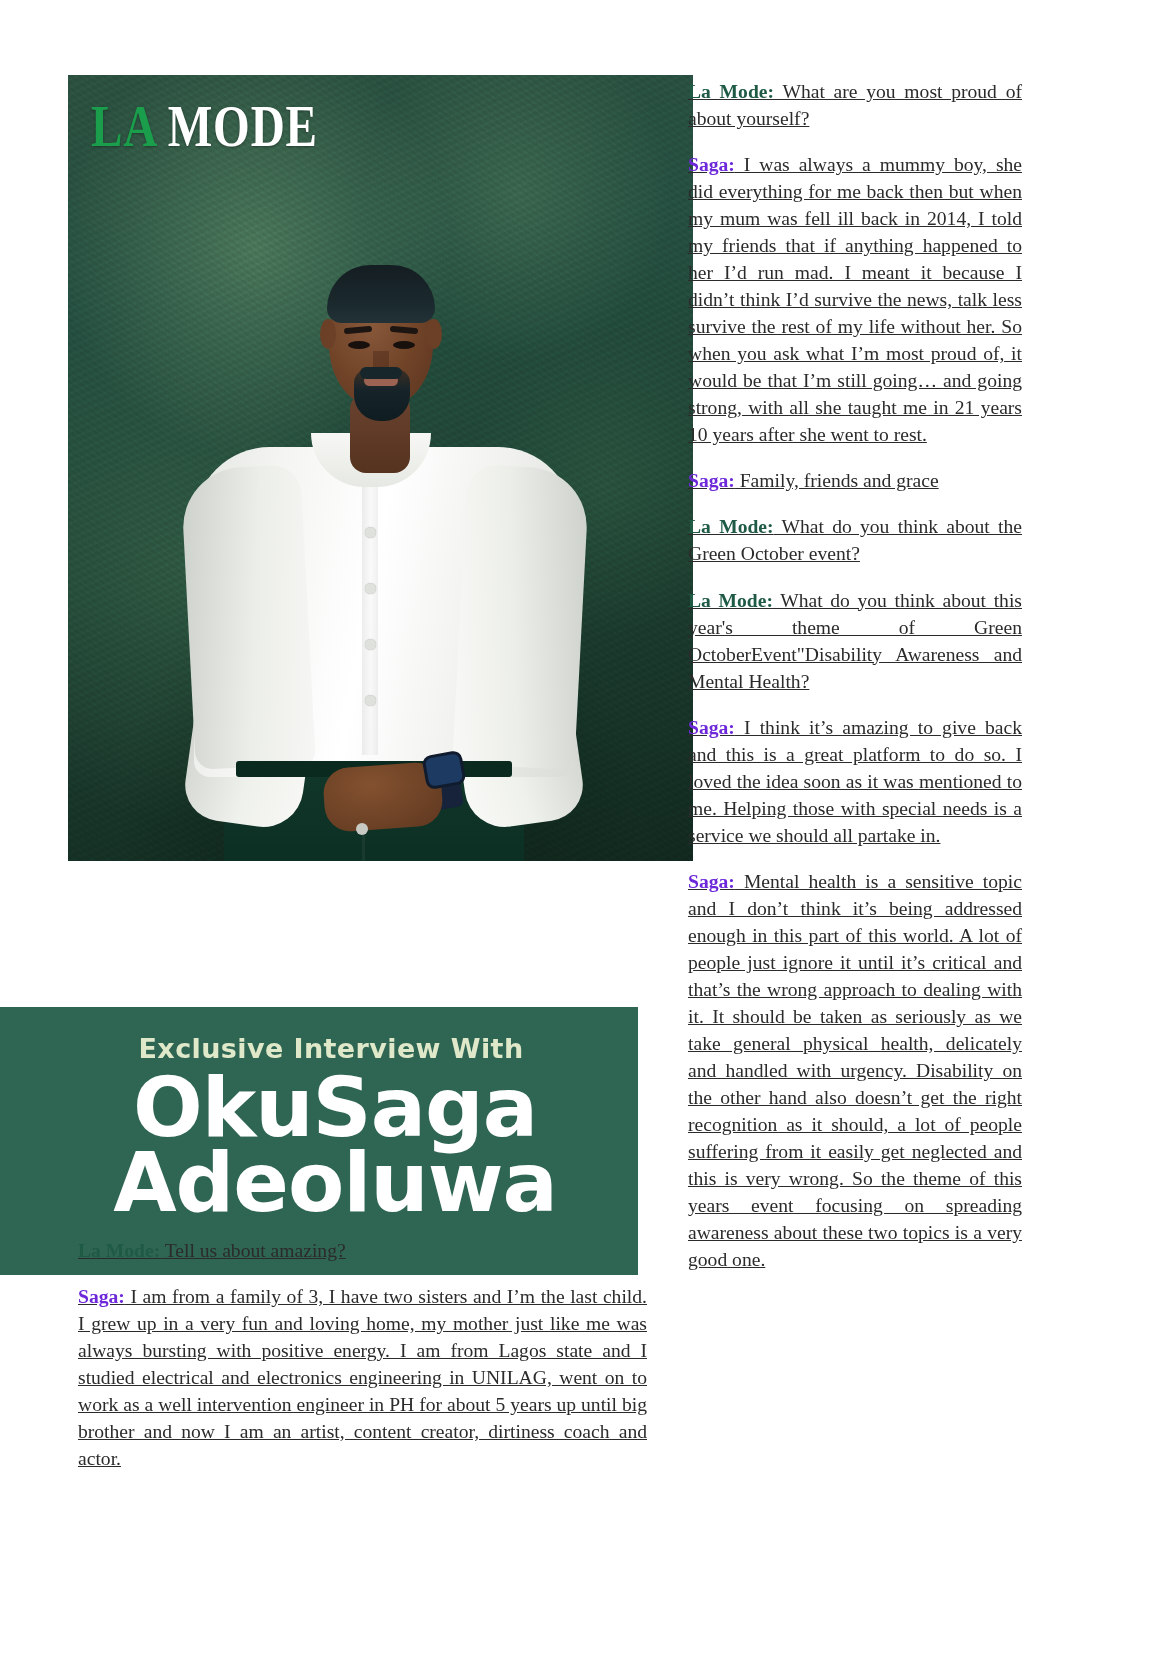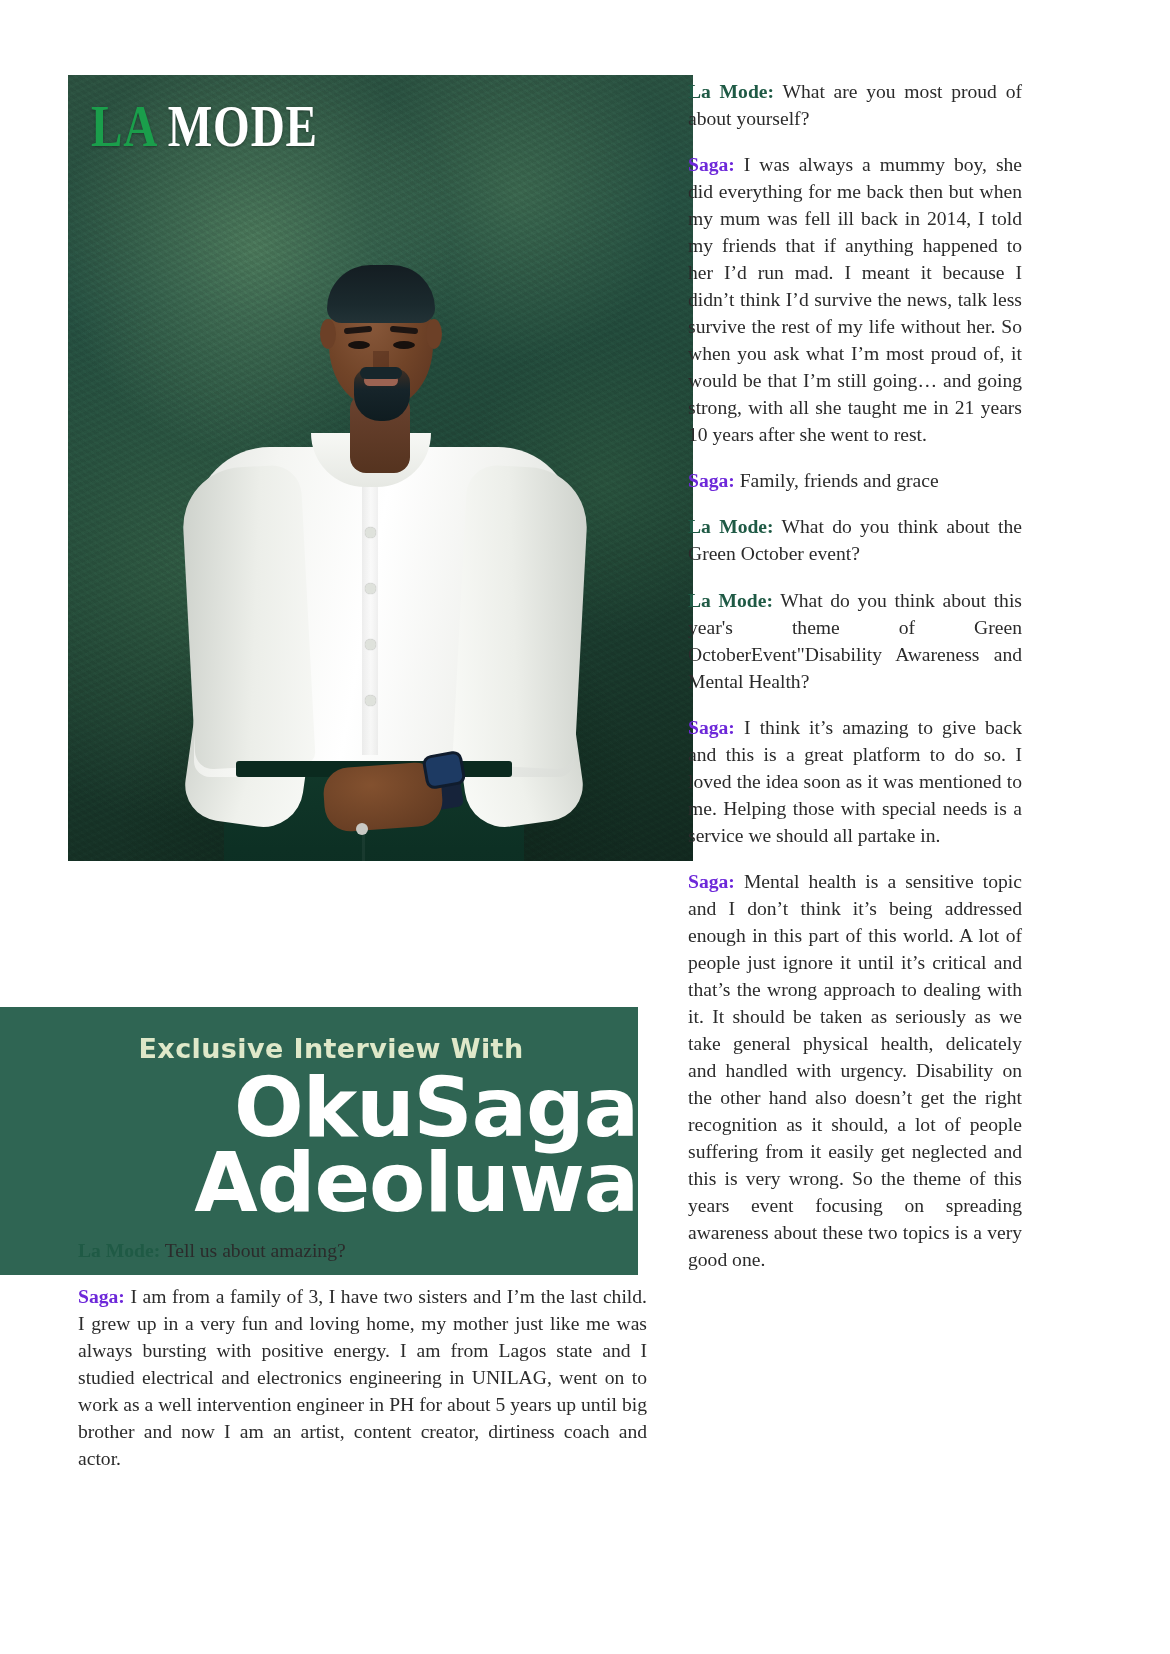--- a/index.html
+++ b/index.html
@@ -197,21 +197,21 @@
     font-size: 27px;
     letter-spacing: 0.4px;
     color: #dfe8c9;
     text-align: center;
     padding-left: 24px;
   }
   .headline {
     font-family: "DejaVu Sans", "Liberation Sans", sans-serif;
     font-weight: 700;
     color: #ffffff;
-    text-align: right;
+    text-align: center;
     font-size: 82px;
     line-height: 0.92;
     letter-spacing: -1px;
     padding-left: 32px;
     margin-top: 6px;
   }
   .headline .l2 { display: block; }
 
   
   .col {
@@ -225,21 +225,21 @@
   .col-left {
     left: 78px;
     top: 1237px;
     width: 585px;
   }
   .col-right {
     left: 688px;
     top: 78px;
     width: 350px;
   }
-  .col p { margin: 0 16px 19px 0; }
+  .col p { margin: 0 16px 19px 0; text-decoration: underline; }
   .col p:last-child { margin-bottom: 0; }
   .q { font-weight: 700; color: #1f5a45; }
   .a { font-weight: 700; color: #6d28d9; }
 </style>
 </head>
 <body>
 
 <div class="photo-block">
   <div class="photo-bg"></div>
   <div class="photo-grain"></div>

